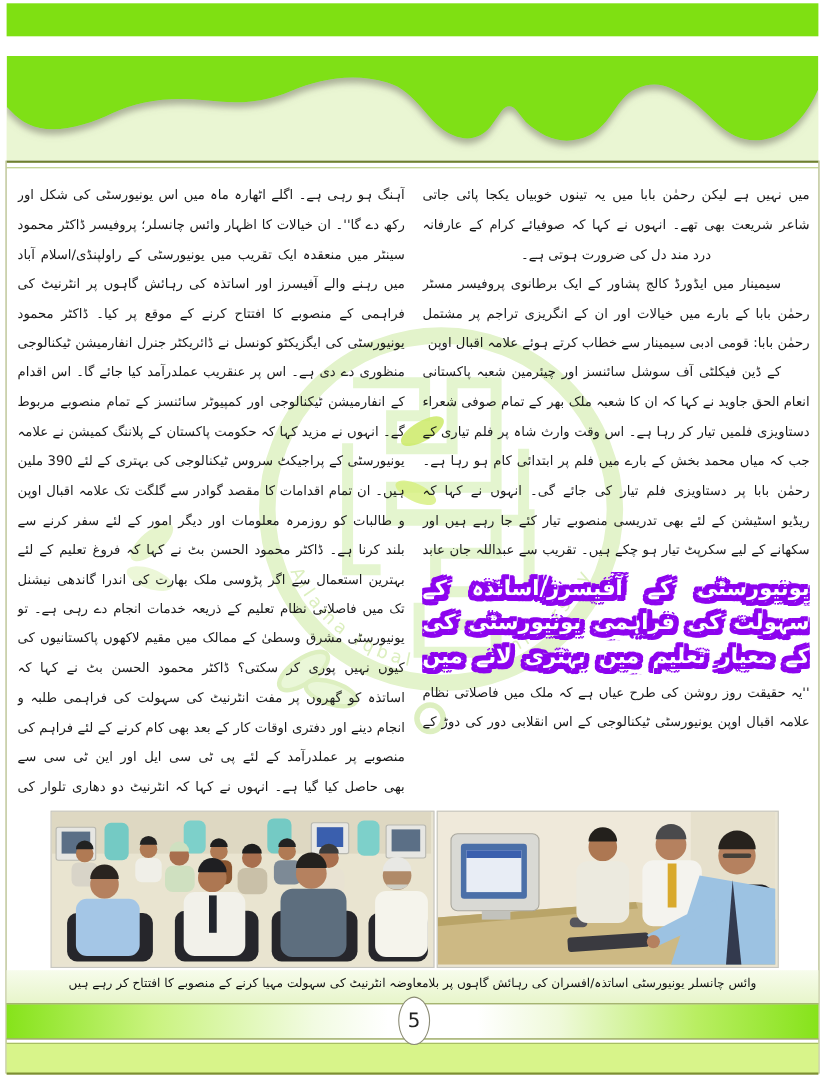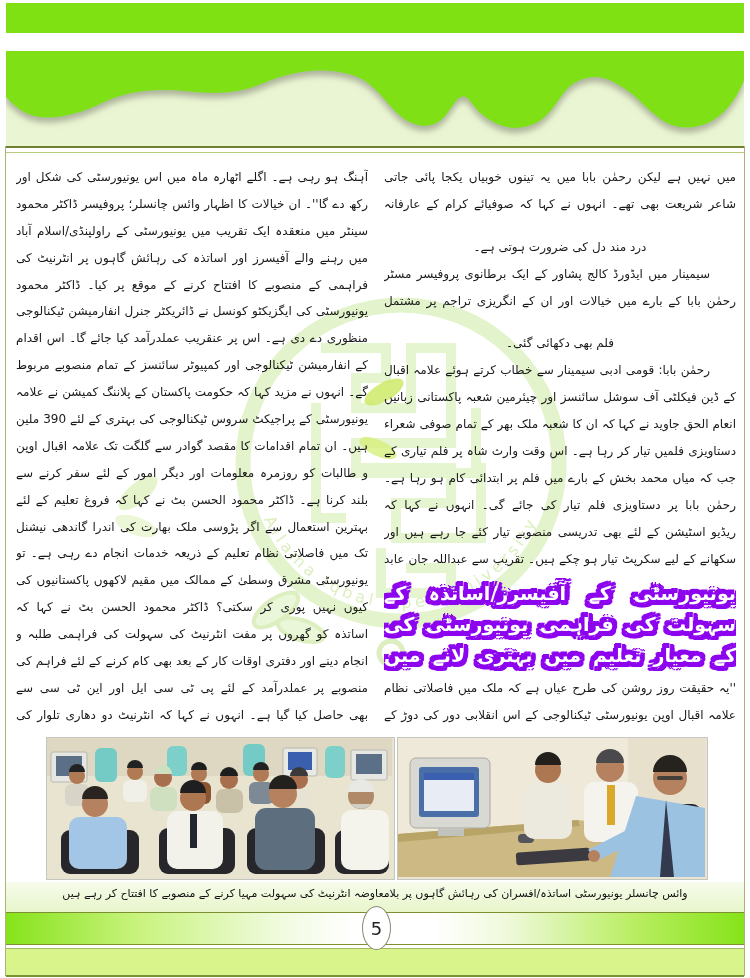--- a/index.html
+++ b/index.html
@@ -14,21 +14,21 @@
             letter-spacing:1px;}
   .rule{position:absolute;left:6px;right:6px;top:146px;height:4px;
         border-top:2px solid #6f8030;border-bottom:1px solid #b6cb7c;background:#fff;}
   .side{position:absolute;top:146px;bottom:2px;width:1px;background:#a9b377;}
   .side.l{left:5px}.side.r{right:5px}
   
   .col{position:absolute;top:164px;width:352px;direction:rtl;color:#1a1a1a;}
   .col-left{left:16px}.col-right{left:384px}
   .line{height:26.9px;overflow:hidden;font-size:12px;line-height:26.9px;
         text-align:justify;text-align-last:justify;white-space:normal;}
-  .rc-main .line:nth-of-type(3),.rc-main .line:nth-of-type(6){text-align:right;text-align-last:center;margin-top:16px;}
+  .rc-main .line:nth-of-type(3),.rc-main .line:nth-of-type(6){text-align:right;text-align-last:center;}
   .rc-main .line:nth-of-type(15){text-align:right;text-align-last:right;}
   .rc-main .line:nth-of-type(4),.rc-main .line:nth-of-type(7){padding-right:26px;}
   
   .hl-block{margin:6px 0 4px 0;}
   .hl-block .line{height:31px;line-height:31px;font-size:19px;font-weight:bold;color:#fff;
     text-shadow:-4px -4px 0 #8d04ef,4px -4px 0 #8d04ef,-4px 4px 0 #8d04ef,4px 4px 0 #8d04ef,
       -5px 0 0 #8d04ef,5px 0 0 #8d04ef,0 -5px 0 #8d04ef,0 5px 0 #8d04ef,
       -3px -5px 0 #8d04ef,3px 5px 0 #8d04ef,-5px 3px 0 #8d04ef,5px -3px 0 #8d04ef,0 0 6px #8d04ef;}
   
   .watermark{position:absolute;left:206px;top:258px;z-index:0;pointer-events:none;}
@@ -109,21 +109,20 @@
   </svg>
 
   <div class="col col-right">
     <div class="rc-main">
 
     <div class="line">میں نہیں ہے لیکن رحمٰن بابا میں یہ تینوں خوبیاں یکجا پائی جاتی ہیں۔ وہ شاعر طریقت اور</div>
         <div class="line">شاعر شریعت بھی تھے۔ انہوں نے کہا کہ صوفیائے کرام کے عارفانہ کلام کو سمجھنے کے لئے</div>
         <div class="line">درد مند دل کی ضرورت ہوتی ہے۔</div>
         <div class="line">سیمینار میں ایڈورڈ کالج پشاور کے ایک برطانوی پروفیسر مسٹر رابرٹ سیمپسن کے</div>
         <div class="line">رحمٰن بابا کے بارے میں خیالات اور ان کے انگریزی تراجم پر مشتمل تراجم کی دستاویزی</div>
-        <div class="line">فلم بھی دکھائی گئی۔</div>
         <div class="line">رحمٰن بابا: قومی ادبی سیمینار سے خطاب کرتے ہوئے علامہ اقبال اوپن یونیورسٹی</div>
         <div class="line">کے ڈین فیکلٹی آف سوشل سائنسز اور چیئرمین شعبہ پاکستانی زبانیں و ادب پروفیسر ڈاکٹر</div>
         <div class="line">انعام الحق جاوید نے کہا کہ ان کا شعبہ ملک بھر کے تمام صوفی شعراء کے بارے میں</div>
         <div class="line">دستاویزی فلمیں تیار کر رہا ہے۔ اس وقت وارث شاہ پر فلم تیاری کے مراحل میں ہے</div>
         <div class="line">جب کہ میاں محمد بخش کے بارے میں فلم پر ابتدائی کام ہو رہا ہے۔ اس کی تکمیل کے بعد</div>
         <div class="line">رحمٰن بابا پر دستاویزی فلم تیار کی جائے گی۔ انہوں نے کہا کہ یونیورسٹی کے ایف ایم</div>
         <div class="line">ریڈیو اسٹیشن کے لئے بھی تدریسی منصوبے تیار کئے جا رہے ہیں اور پاکستانی زبانیں</div>
         <div class="line">سکھانے کے لیے سکرپٹ تیار ہو چکے ہیں۔ تقریب سے عبداللہ جان عابد اور عبدالباسط</div>
       </div>
     <div class="hl-block">

